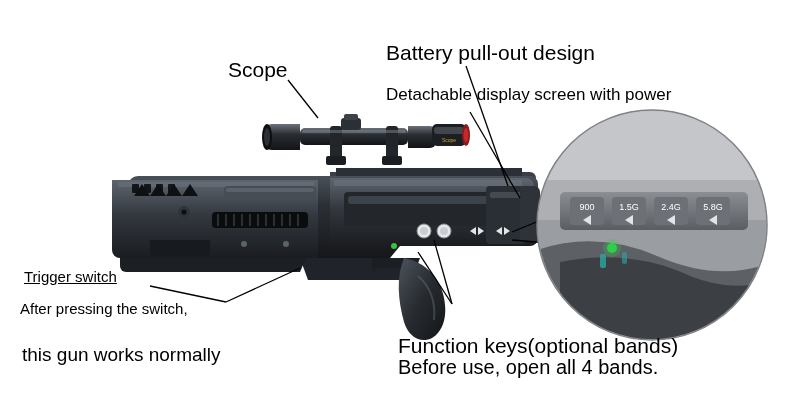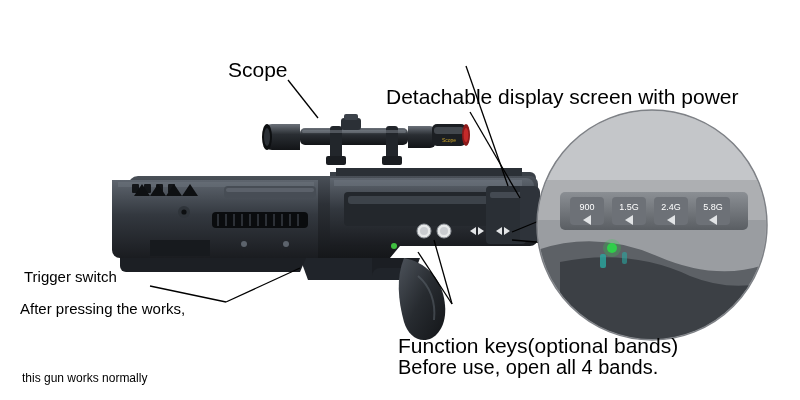--- a/index.html
+++ b/index.html
@@ -18,27 +18,27 @@
     overflow: hidden;
   }
   .label {
     position: absolute;
     color: #000000;
     white-space: nowrap;
     line-height: 1.15;
   }
   .lbl-scope      { left: 228px; top: 58px;  font-size: 21px; }
   .lbl-battery    { left: 386px; top: 41px;  font-size: 21px; }
-  .lbl-display    { left: 386px; top: 85px;  font-size: 21px; }
+  .lbl-display    { left: 386px; top: 85px;  font-size: 17px; }
   .lbl-function   { left: 398px; top: 306px; font-size: 21px; margin-top: 28px; }
   .lbl-beforeuse  { left: 398px; top: 356px; font-size: 20px; }
-  .lbl-trigger    { left: 24px;  top: 268px; font-size: 15px; }
+  .lbl-trigger    { left: 24px;  top: 268px; font-size: 15px; text-decoration: underline; }
   .lbl-trigger2   { left: 20px;  top: 300px; font-size: 15px; }
   .lbl-trigger3   { left: 22px;  top: 330px; font-size: 15px; }
-  .lbl-trigger4   { left: 22px;  top: 372px; font-size: 12px; }
+  .lbl-trigger4   { left: 22px;  top: 344px; font-size: 19px; }
 
   svg.overlay {
     position: absolute;
     left: 0;
     top: 0;
     width: 800px;
     height: 400px;
   }
   .band-label {
     font-family: "Liberation Sans", sans-serif;
@@ -264,20 +264,21 @@
         <circle cx="612" cy="248" r="5" fill="#2fcf4a"></circle>
         <circle cx="612" cy="248" r="9" fill="#2fcf4a" opacity="0.25"></circle>
 
         <rect x="600" y="254" width="6" height="14" rx="2" fill="#2aa7a0" opacity="0.8"></rect>
         <rect x="622" y="252" width="5" height="12" rx="2" fill="#2aa7a0" opacity="0.6"></rect>
       </g>
     </g>
   </svg>
 
   <div class="label lbl-scope">Scope</div>
+  <div class="label lbl-battery">Battery pull-out design</div>
   <div class="label lbl-display">Detachable display screen with power</div>
   <div class="label lbl-function">Function keys(optional bands)</div>
   <div class="label lbl-beforeuse">Before use, open all 4  bands.</div>
   <div class="label lbl-trigger">Trigger switch</div>
-  <div class="label lbl-trigger2">After pressing the works,</div>
+  <div class="label lbl-trigger2">After pressing the switch,</div>
   <div class="label lbl-trigger4">this gun works normally</div>
 
 </div>
 
 </body></html>

